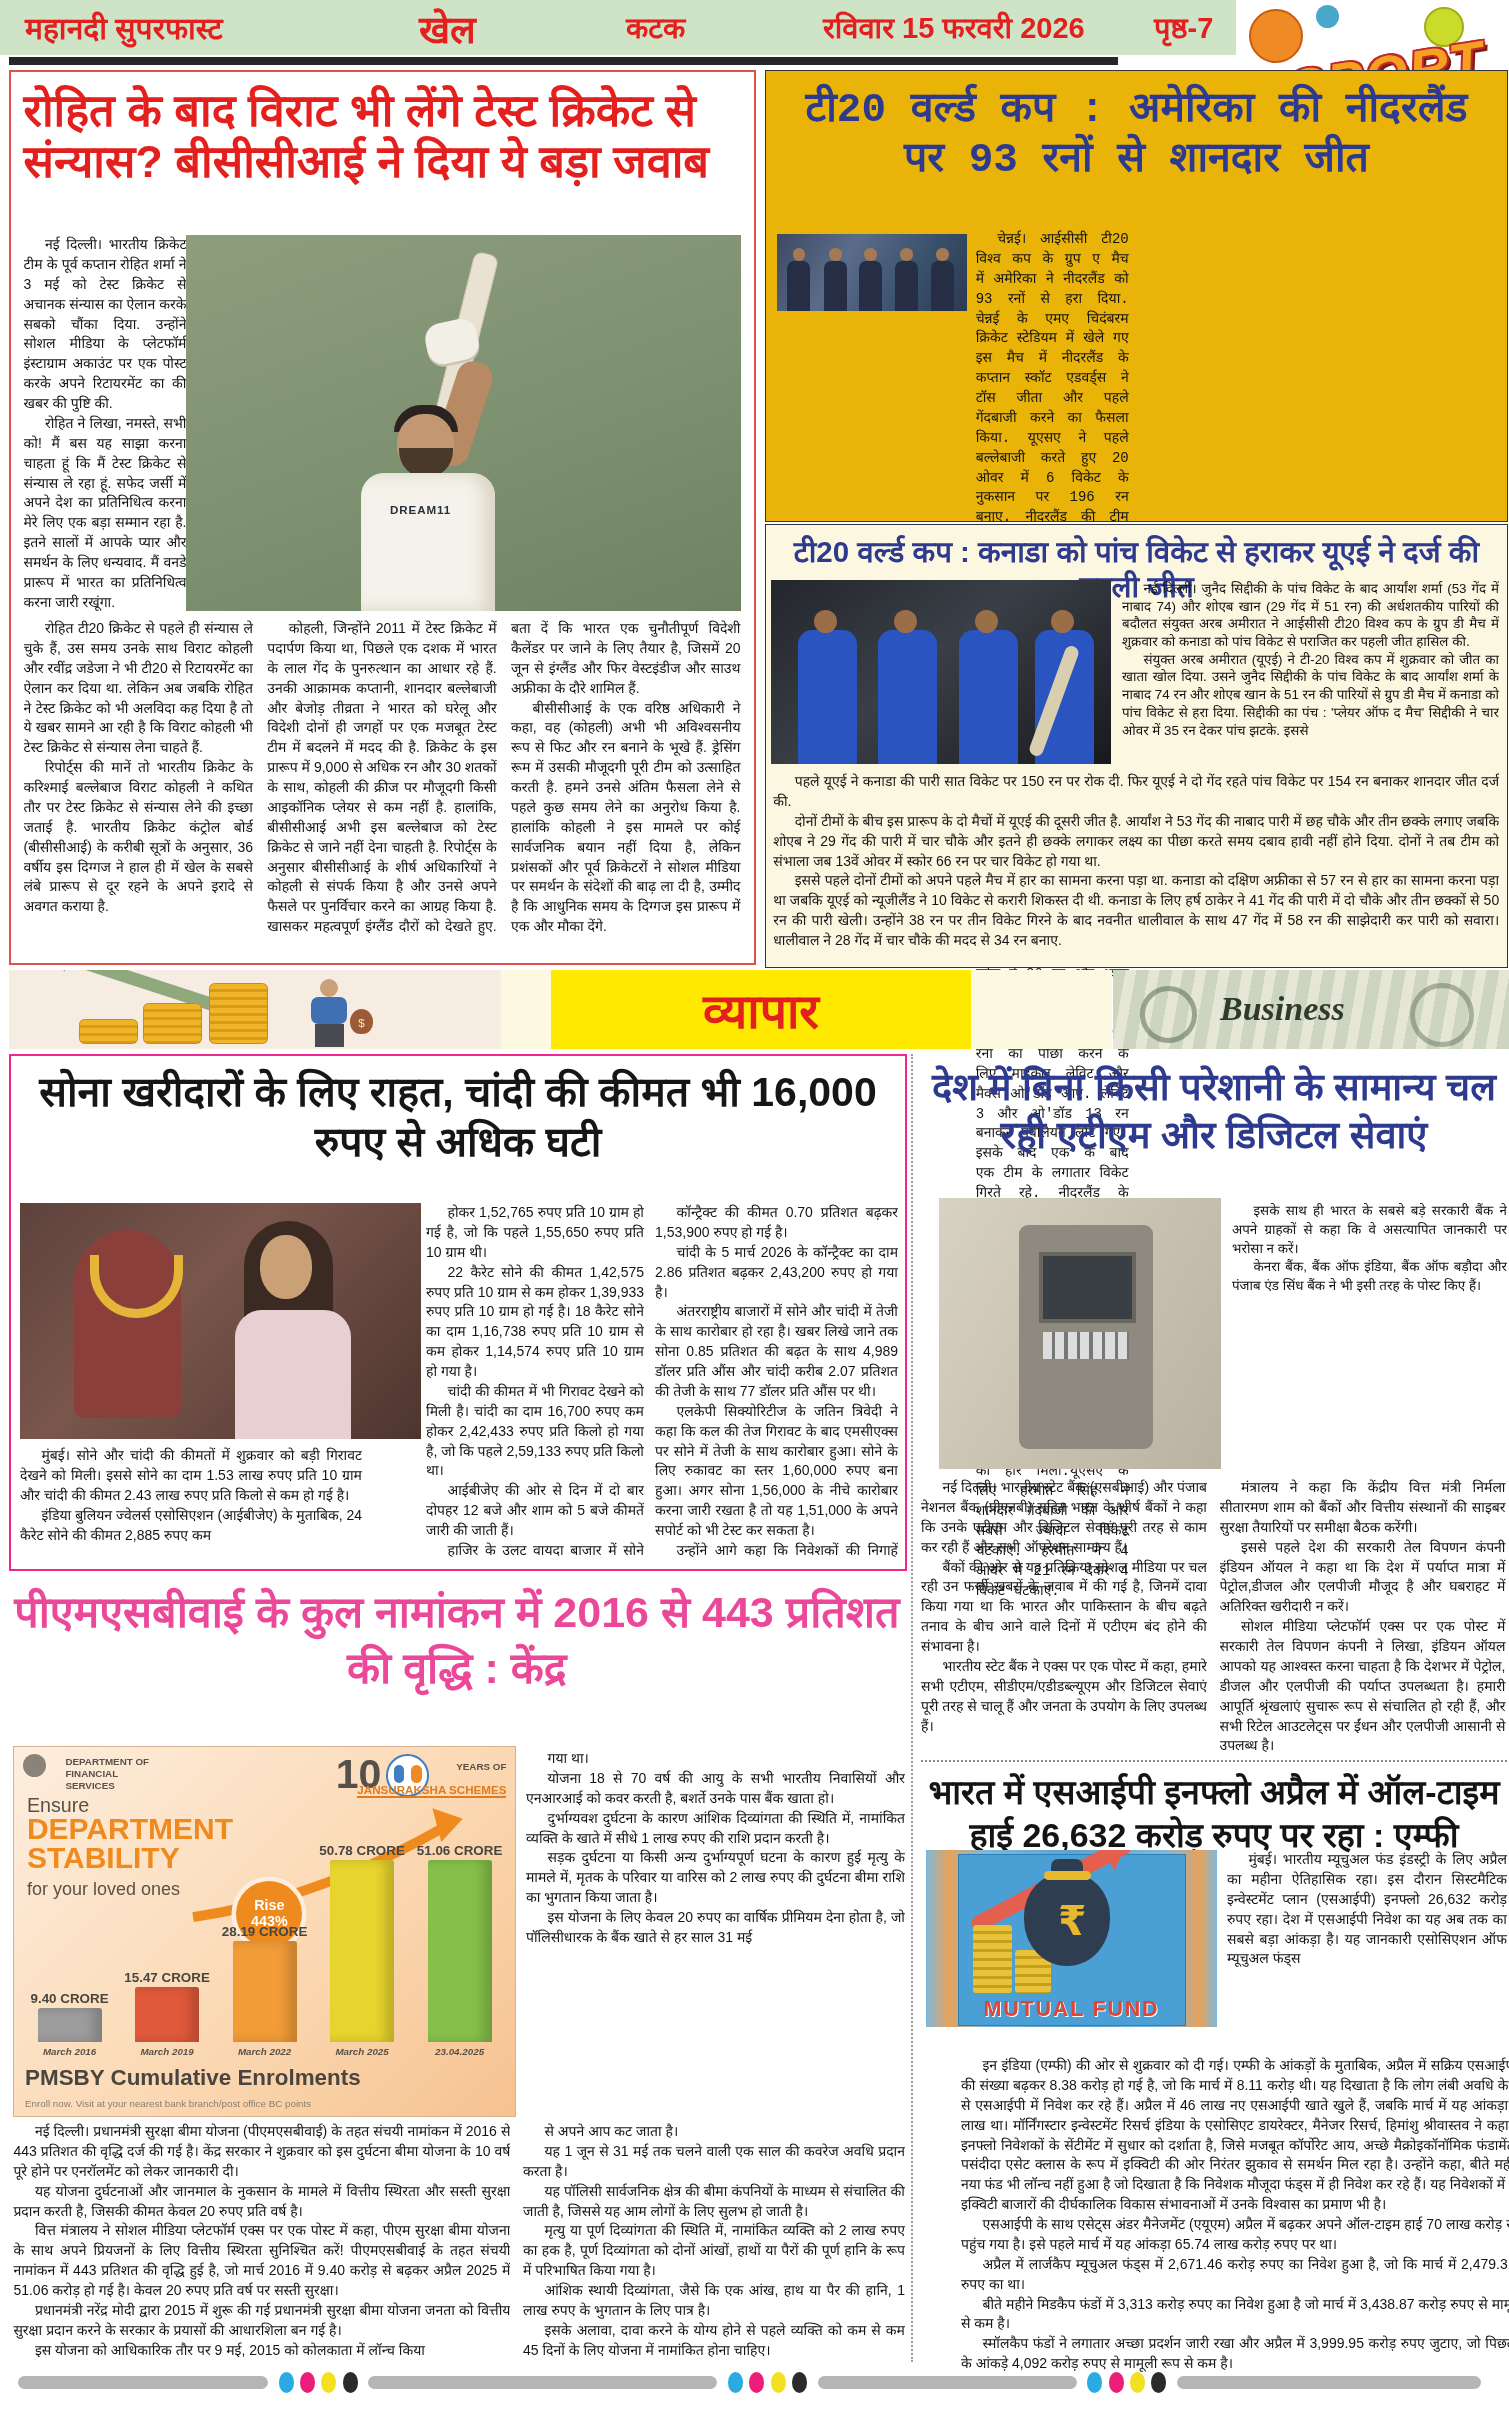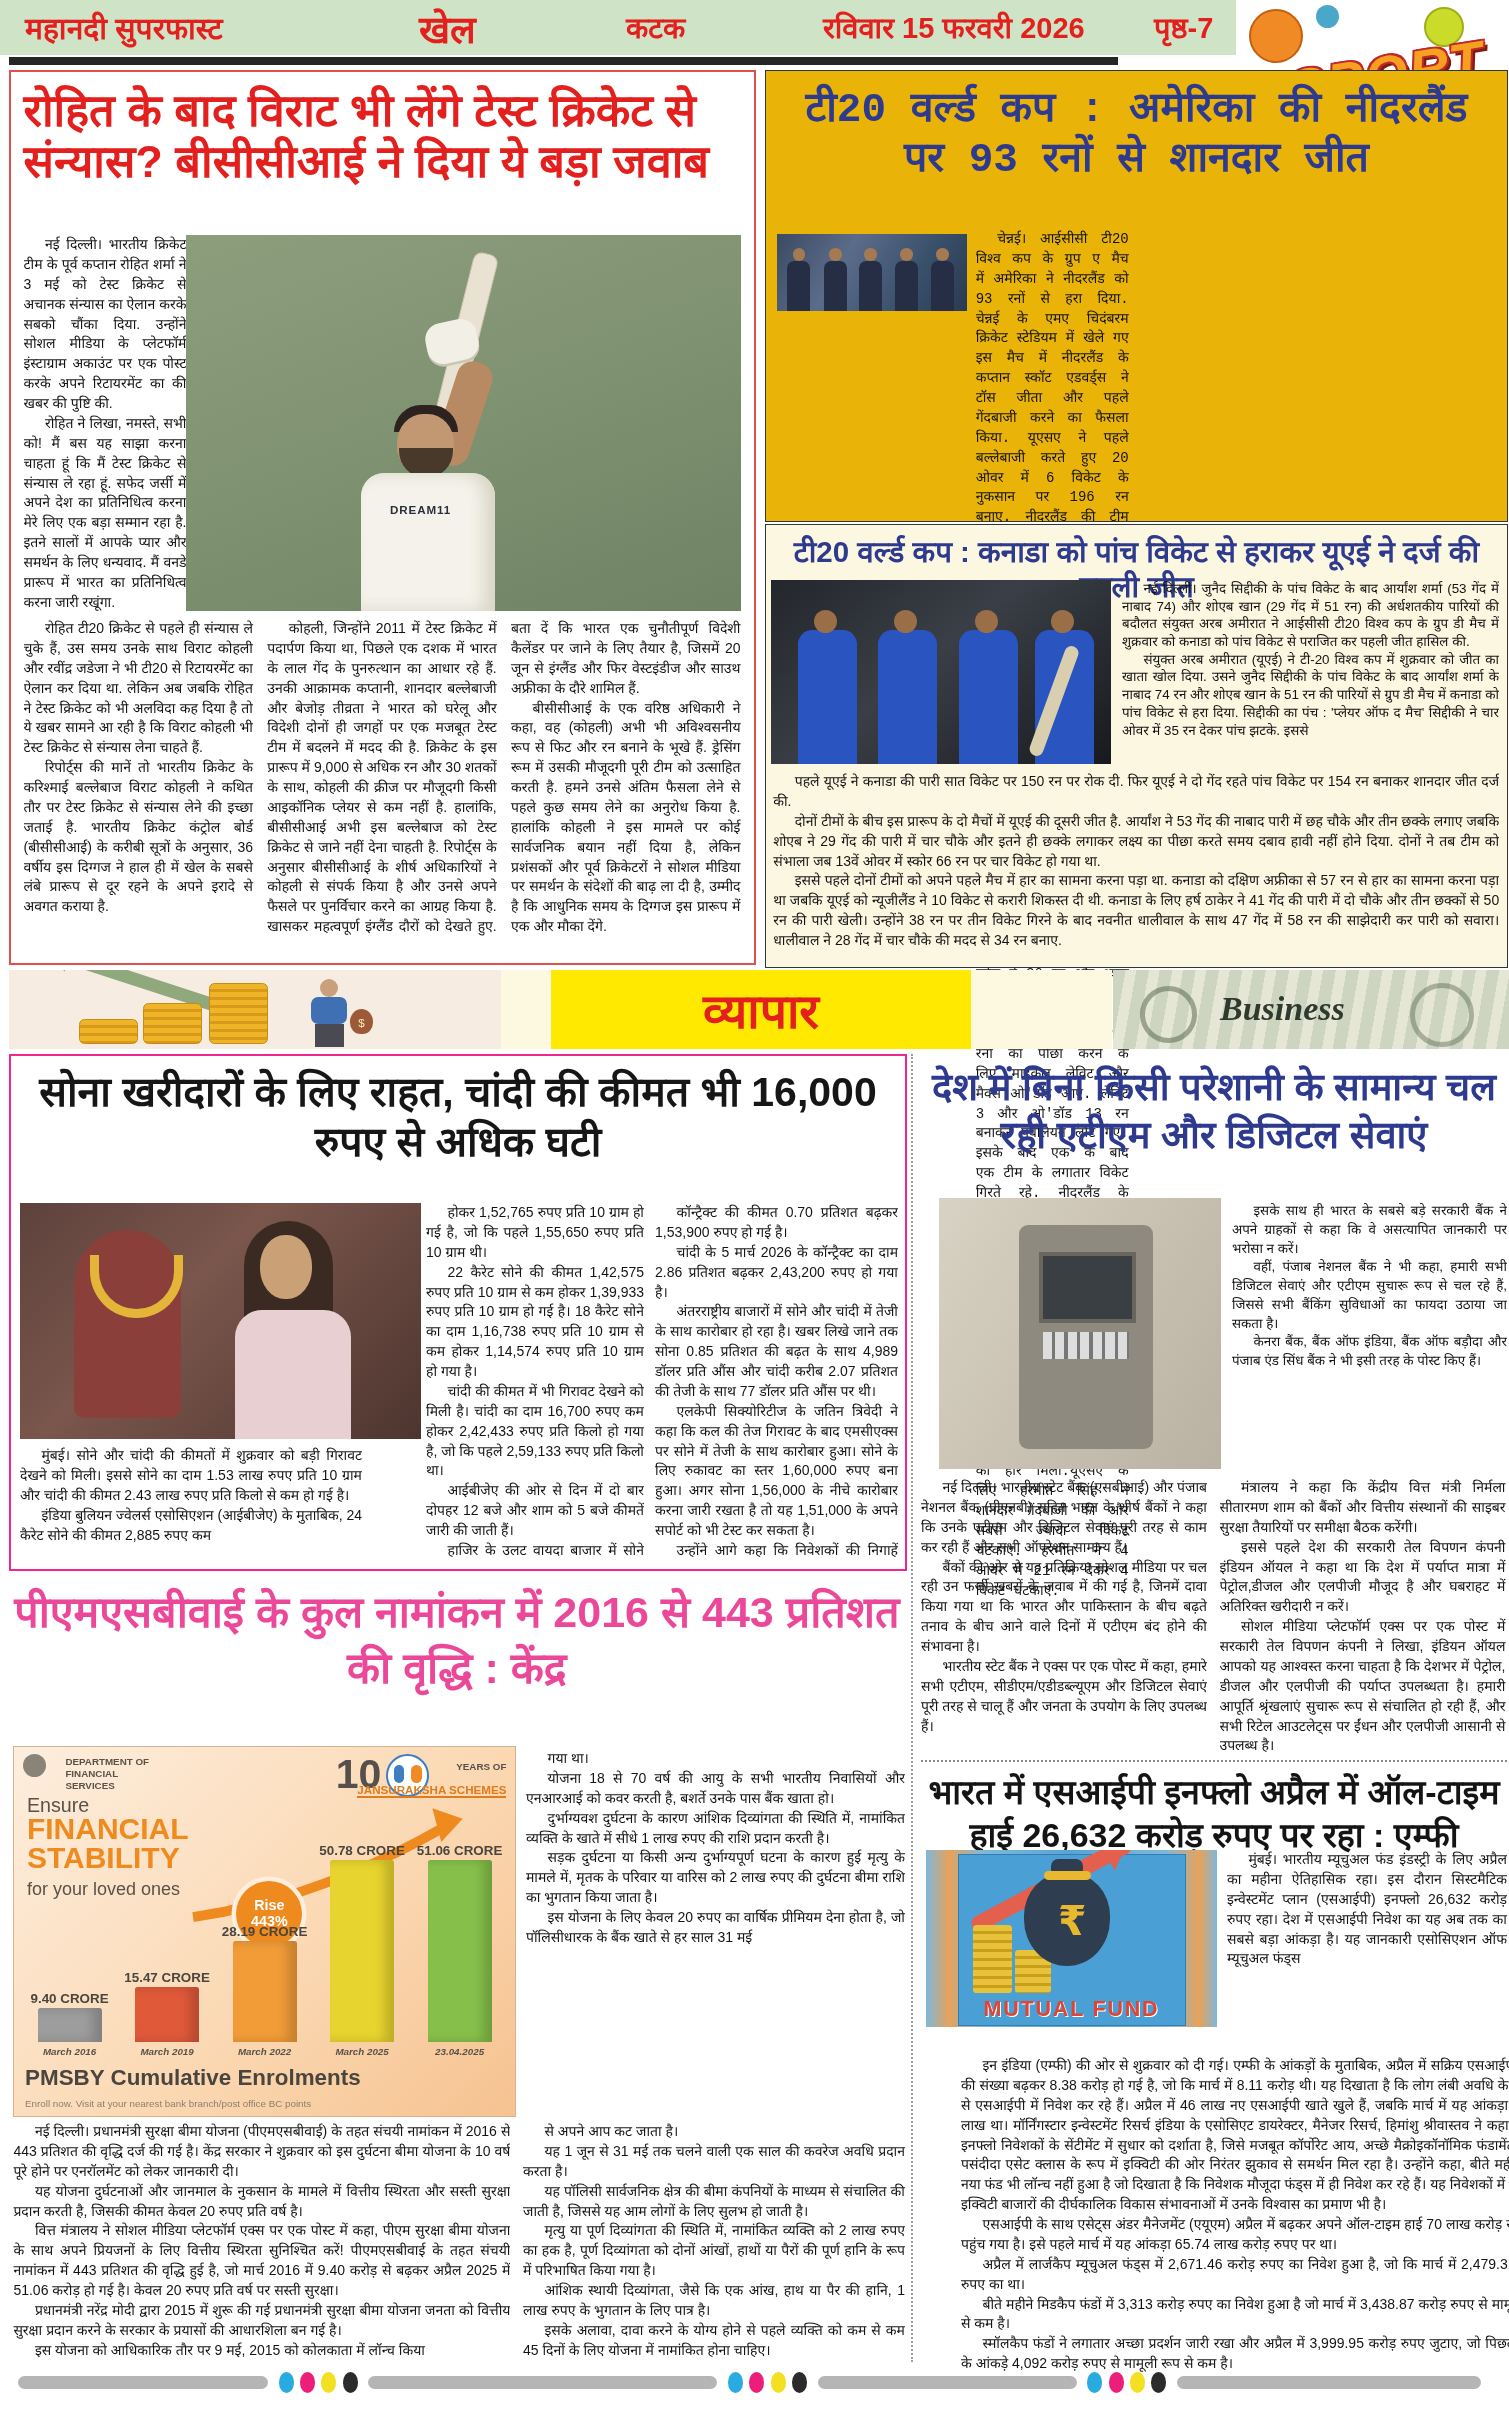--- a/index.html
+++ b/index.html
@@ -302,21 +302,20 @@
 
   <section class="atm">
     <h2>देश में बिना किसी परेशानी के सामान्य चल रही एटीएम और डिजिटल सेवाएं</h2>
     <div class="atm-photo">
       <span class="atm-m"></span>
       <span class="atm-s"></span>
       <span class="atm-k"></span>
     </div>
     <div class="atm-side bt">
         <p>इसके साथ ही भारत के सबसे बड़े सरकारी बैंक ने अपने ग्राहकों से कहा कि वे असत्यापित जानकारी पर भरोसा न करें।</p>
-        <p>वहीं, पंजाब नेशनल बैंक ने भी कहा, हमारी सभी डिजिटल सेवाएं और एटीएम सुचारू रूप से चल रहे हैं, जिससे सभी बैंकिंग सुविधाओं का फायदा उठाया जा सकता है।</p>
         <p>केनरा बैंक, बैंक ऑफ इंडिया, बैंक ऑफ बड़ौदा और पंजाब एंड सिंध बैंक ने भी इसी तरह के पोस्ट किए हैं।</p>
       </div>
     <div class="atm-cols">
       <div class="bt c">
           <p>नई दिल्ली। भारतीय स्टेट बैंक (एसबीआई) और पंजाब नेशनल बैंक (पीएनबी) सहित भारत के शीर्ष बैंकों ने कहा कि उनके एटीएम और डिजिटल सेवाएं पूरी तरह से काम कर रही हैं और सभी ऑपरेशन सामान्य हैं।</p>
           <p>बैंकों की ओर से यह प्रतिक्रिया सोशल मीडिया पर चल रही उन फर्जी खबरों के जवाब में की गई है, जिनमें दावा किया गया था कि भारत और पाकिस्तान के बीच बढ़ते तनाव के बीच आने वाले दिनों में एटीएम बंद होने की संभावना है।</p>
           <p>भारतीय स्टेट बैंक ने एक्स पर एक पोस्ट में कहा, हमारे सभी एटीएम, सीडीएम/एडीडब्ल्यूएम और डिजिटल सेवाएं पूरी तरह से चालू हैं और जनता के उपयोग के लिए उपलब्ध हैं।</p>
         </div>
       <div class="bt c">
           <p>मंत्रालय ने कहा कि केंद्रीय वित्त मंत्री निर्मला सीतारमण शाम को बैंकों और वित्तीय संस्थानों की साइबर सुरक्षा तैयारियों पर समीक्षा बैठक करेंगी।</p>
@@ -331,21 +330,21 @@
     <div class="infographic">
       <span class="ig-emblem"></span>
       <div class="ig-dept">
         <span>DEPARTMENT OF FINANCIAL SERVICES</span>
       </div>
       <span class="ig-ten">10</span>
       <span class="ig-circle"></span>
       <span class="ig-years">YEARS OF</span>
       <span class="ig-schemes">JANSURAKSHA SCHEMES</span>
       <span class="ig-ensure">Ensure</span>
-      <div class="ig-title">FINANCIAL STABILITY</div>
+      <div class="ig-title">DEPARTMENT STABILITY</div>
       <span class="ig-sub">for your loved ones</span>
       <svg class="ig-arrow" width="304" height="125" viewBox="0 0 340 140">
         <path d="M20,130 Q160,110 300,30" stroke="#ef8a1f" stroke-width="11" fill="none"></path>
         <polygon points="288,8 322,20 298,46" fill="#ef8a1f"></polygon>
       </svg>
       <div class="ig-rise">Rise 443%</div>
       <div class="bars">
           <div class="bar-group">
             <div class="bar-val">9.40 CRORE</div>
             <div class="bar" style="height: 34px; background: rgb(157, 157, 157);"></div>

